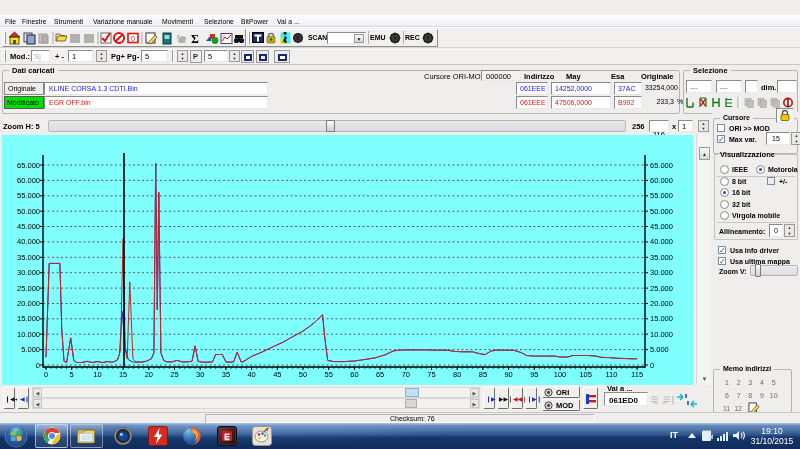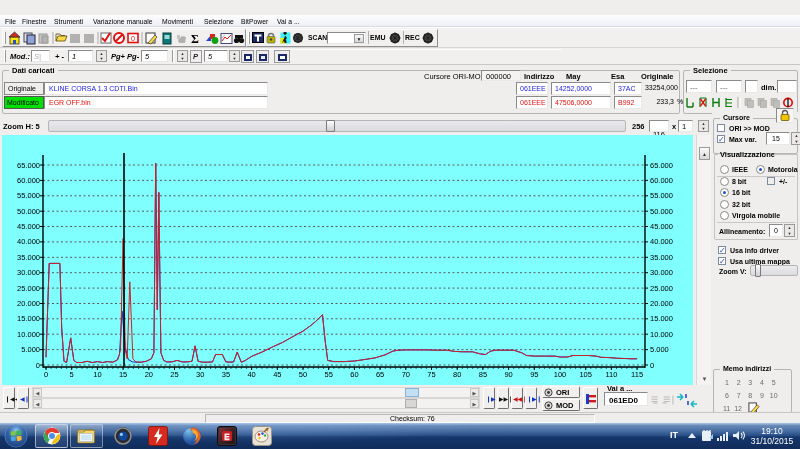--- a/index.html
+++ b/index.html
@@ -130,21 +130,21 @@
     </svg>
     <div class="abs" style="left:402.5px;top:3px;width:1px;height:13px;background:#b0b0b0;"></div>
     <div class="lbl" style="left:405px;top:6px;font-weight:bold;font-size:7px;">REC</div>
     <svg class="abs" style="left:422px;top:4px;" width="12" height="12" viewBox="0 0 12 12">
       <circle cx="6" cy="6" r="5.2" fill="#222"></circle>
         <circle cx="6" cy="6" r="3.4" fill="#555"></circle>
         <circle cx="6" cy="6" r="1.6" fill="#ddd"></circle>
       <path d="M6 0.5 L6 11.5 M0.5 6 L11.5 6 M2.2 2.2 L9.8 9.8 M2.2 9.8 L9.8 2.2" stroke="#222" stroke-width="1.1"></path>
     </svg>
   </div>
-  <div class="abs" id="tb2" style="left:0;top:47px;width:800px;height:17px;background:#f1f0ef;border-top:1px solid #d5d4d2;font-style:italic;">
+  <div class="abs" id="tb2" style="left:0;top:47px;width:800px;height:17px;background:#f1f0ef;border-top:1px solid #d5d4d2;">
     <div class="abs" style="left:2px;top:1px;width:560px;height:16px;border-top:1px solid #fbfbfb;background:#f1f0ef;"></div>
     <div class="abs" style="left:4px;top:2px;width:2px;height:12px;border-left:1px solid #fff;border-right:1px solid #999;"></div>
     <div class="lbl" style="left:10px;top:4px;font-weight:bold;">Mod.:</div>
     <div class="abs sunk" style="left:31px;top:2px;width:19px;height:12px;">
         <span class="lbl" style="left:2px;top:1px;color:#aaa;">S|</span>
       </div>
     <div class="lbl" style="left:55px;top:4px;font-weight:bold;">+ -</div>
     <div class="abs sunk" style="left:68px;top:2px;width:25px;height:12px;">
         <span class="lbl" style="left:3px;top:1px;">1</span>
       </div>

